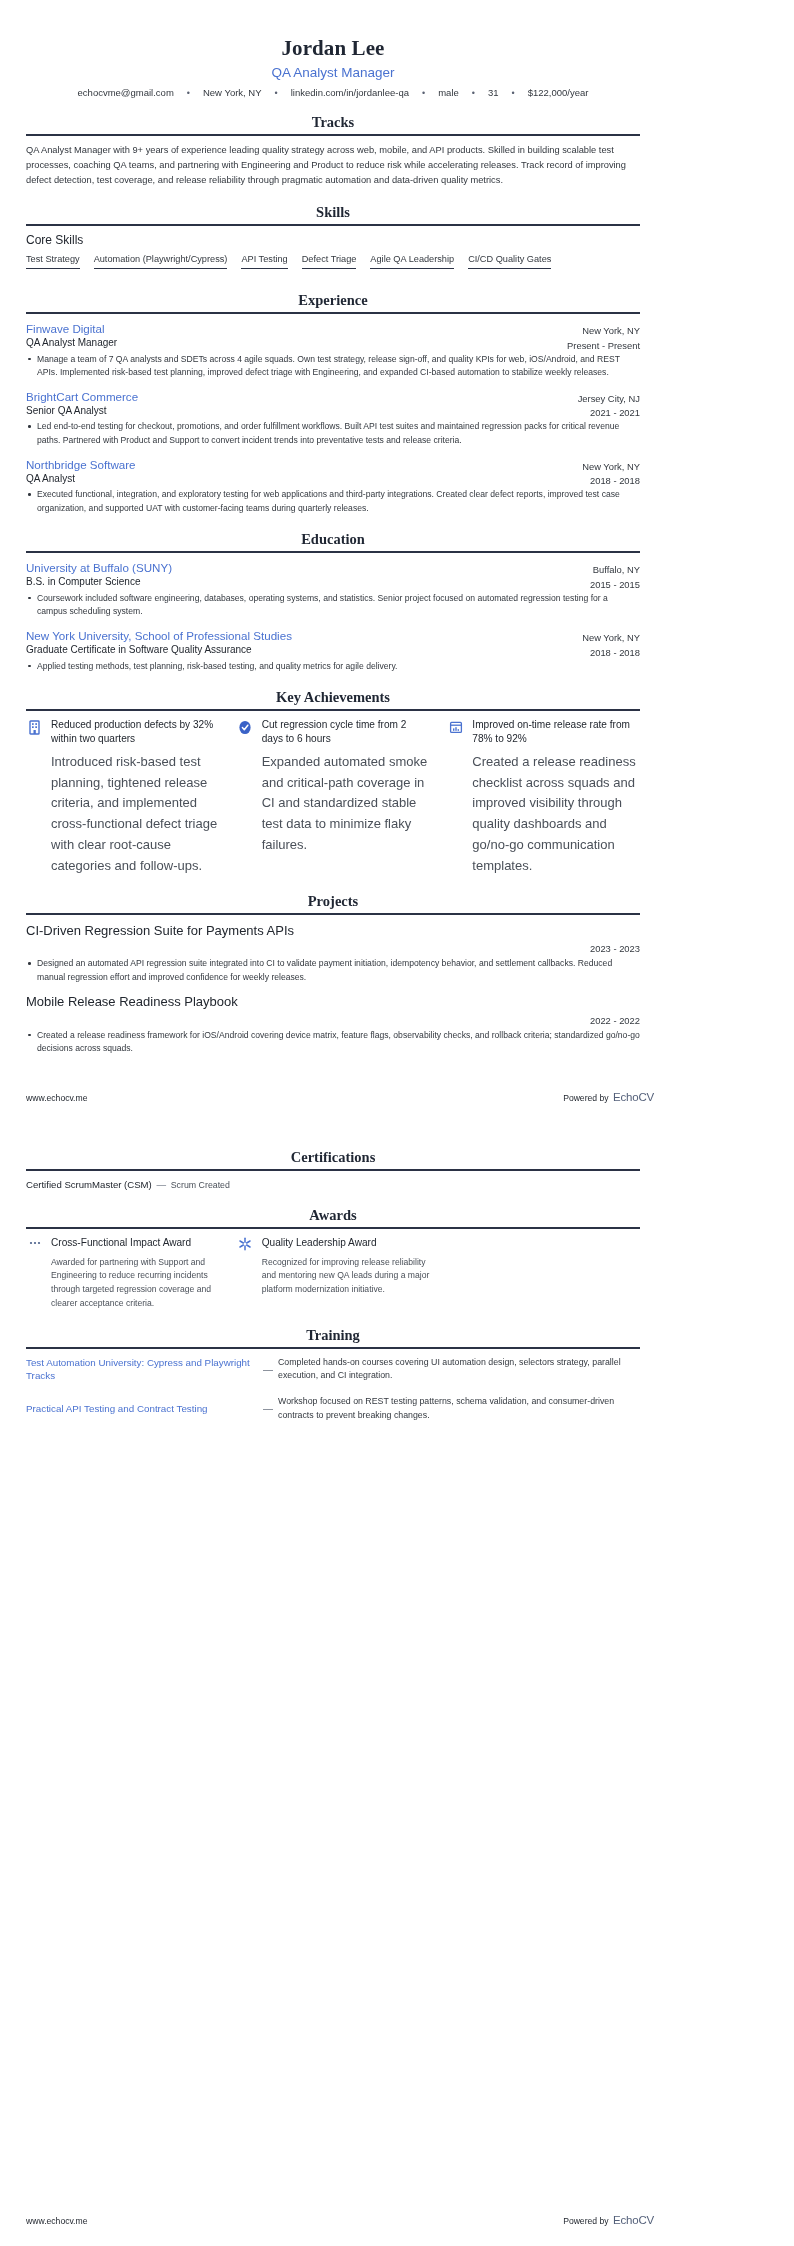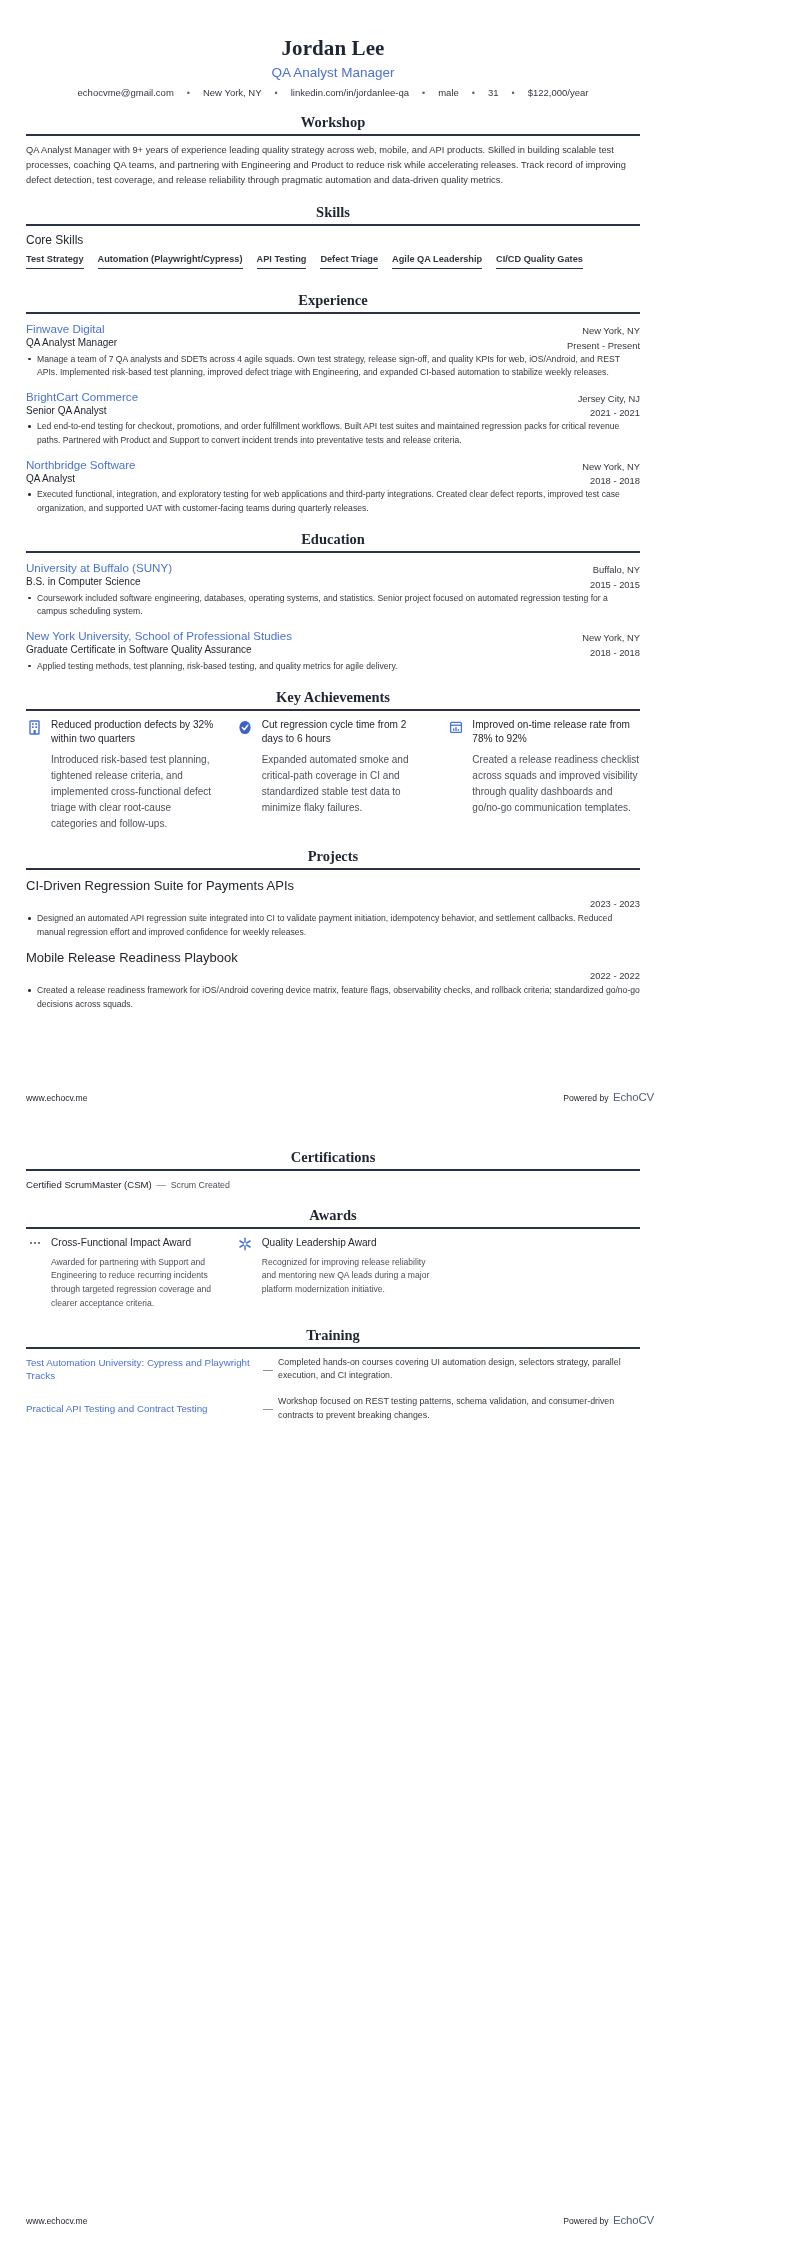--- a/index.html
+++ b/index.html
@@ -86,21 +86,20 @@
   
   .skills-group-title {
     font-size: 12px;
     color: #22272f;
     margin: 2px 0 7px 0;
   }
   .skills-row {
     display: flex;
     flex-wrap: wrap;
     gap: 1px 14px;
-    font-weight: bold;
   }
   .skill-chip {
     font-size: 9.2px;
     color: #33383f;
     padding-bottom: 4px;
     border-bottom: 1.4px solid #2b3245;
     margin-bottom: 7px;
     white-space: nowrap;
   }
 
@@ -172,21 +171,21 @@
     justify-content: center;
   }
   .ka-body { flex: 1; }
   .ka-title {
     font-size: 10.1px;
     line-height: 1.42;
     color: #22272f;
     margin-bottom: 5px;
   }
   .ka-desc {
-    font-size: 10px;
+    font-size: 13px;
     line-height: 1.6;
     color: #4a5059;
   }
 
   
   .proj { margin-bottom: 9px; }
   .proj-title {
     font-size: 13px;
     color: #22272f;
     line-height: 1.35;
@@ -307,21 +306,21 @@
       <span class="contact-sep">•</span>
       <span class="contact-item">male</span>
       <span class="contact-sep">•</span>
       <span class="contact-item">31</span>
       <span class="contact-sep">•</span>
       <span class="contact-item">$122,000/year</span>
     </div>
   </div>
 
   <div class="section">
-    <div class="section-title">Workshop</div>
+    <div class="section-title">Tracks</div>
     <div class="section-rule"></div>
     <div class="summary-text">QA Analyst Manager with 9+ years of experience leading quality strategy across web, mobile, and API products. Skilled in building scalable test processes, coaching QA teams, and partnering with Engineering and Product to reduce risk while accelerating releases. Track record of improving defect detection, test coverage, and release reliability through pragmatic automation and data-driven quality metrics.</div>
   </div>
 
   <div class="section">
     <div class="section-title">Skills</div>
     <div class="section-rule"></div>
     <div class="skills-group-title">Core Skills</div>
     <div class="skills-row">
       <span class="skill-chip">Test Strategy</span>

